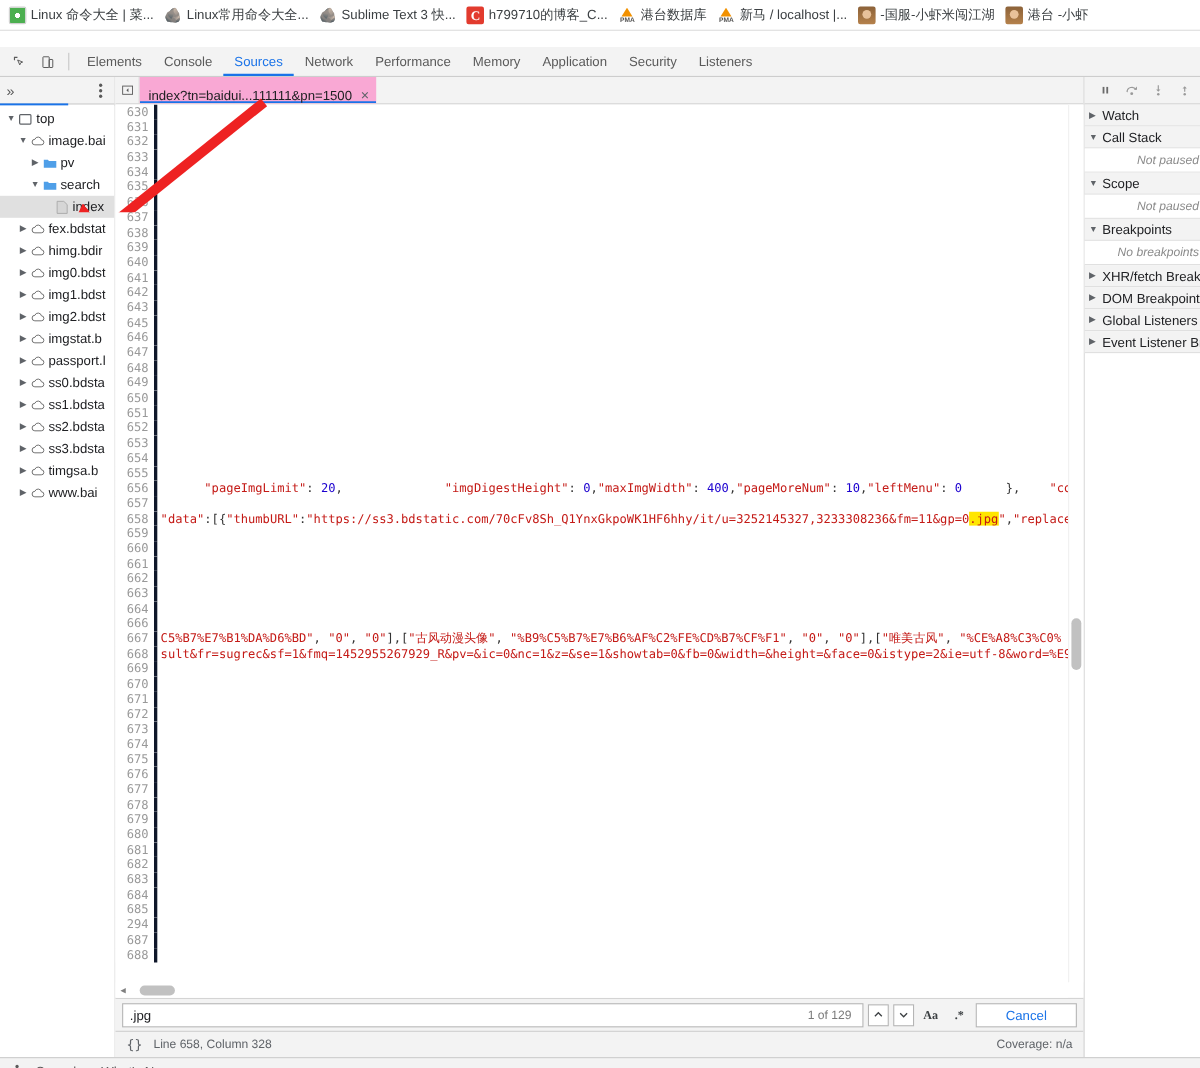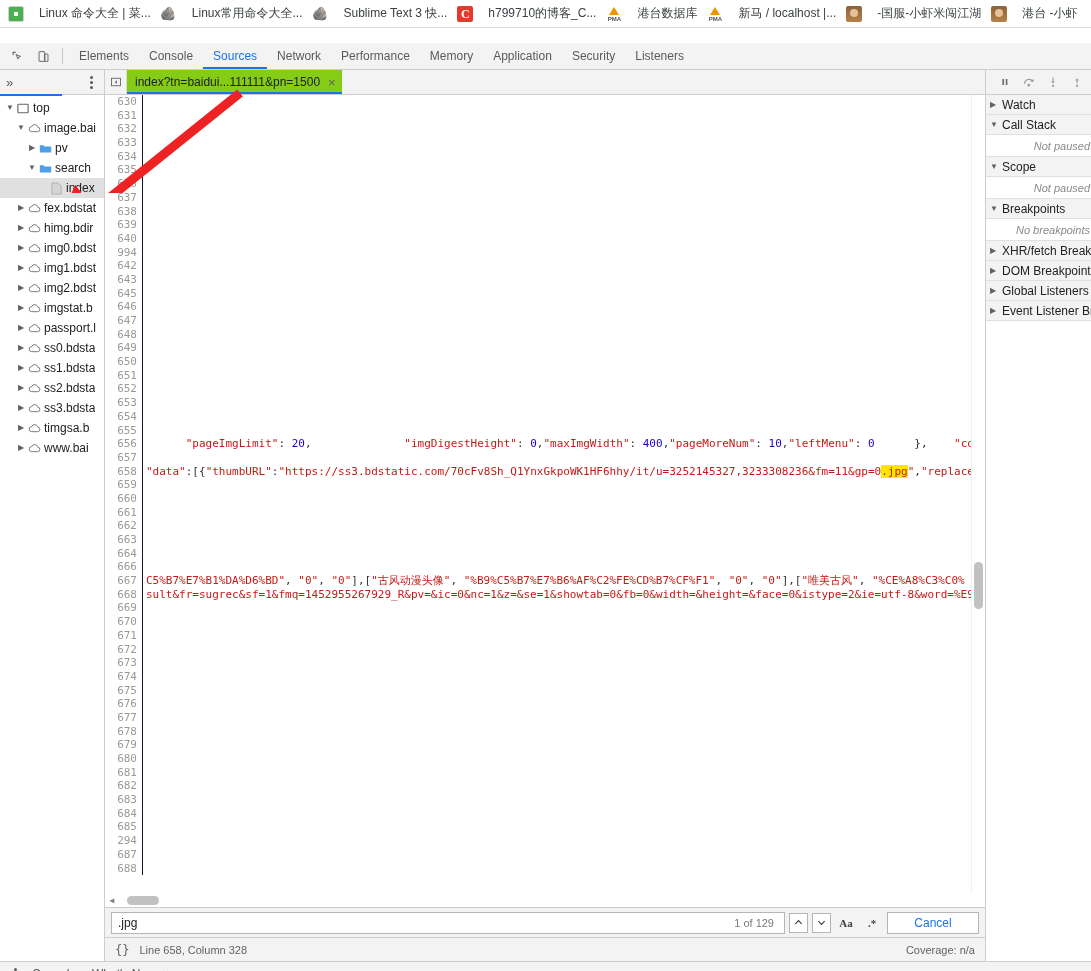--- a/index.html
+++ b/index.html
@@ -25,21 +25,21 @@
   .bm {
     display: flex;
     align-items: center;
     height: 22px;
     padding: 0 6px 0 4px;
     font-size: 12px;
     color: #3c4043;
     flex: 0 0 auto;
     cursor: default;
   }
-  .bm .bm-label { margin-left: 15px; }
+  .bm .bm-label { margin-left: 4px; }
   .fav {
     width: 16px; height: 16px;
     flex: 0 0 16px;
     display: inline-flex;
     align-items: center;
     justify-content: center;
     font-size: 10px;
     line-height: 1;
     border-radius: 2px;
     overflow: hidden;
@@ -156,25 +156,25 @@
     border-bottom: 1px solid #cdcdcd;
   }
   #tab-nav-btn {
     width: 22px;
     display: flex; align-items: center; justify-content: center;
     border-right: 1px solid #dadada;
     cursor: pointer;
   }
   .editor-tab {
     display: flex;
-    align-items: center;
+    align-items: flex-end;
     padding: 0 6px 0 8px;
     font-size: 12px;
     color: #202124;
-    background: #84cc16;
+    background: #f9a8d4;
     box-shadow: inset 0 -2px 0 #1a73e8;
     cursor: pointer;
   }
   .editor-tab .x { margin-left: 8px; color:#5f6368; font-size:13px; cursor:pointer;}
 
   #code-area {
     flex: 1;
     position: relative;
     overflow: hidden;
     background: #fff;
@@ -192,21 +192,21 @@
     line-height: 13.7px;
     white-space: pre;
   }
   .ln {
     width: 38px;
     flex: 0 0 38px;
     text-align: right;
     padding-right: 5px;
     color: #999;
     background: #fff;
-    border-right: 1px solid #0f172a;
+    border-right: 3px solid #0f172a;
     font-size: 11px;
     user-select: none;
   }
   .lc { padding-left: 3px; color: #333; overflow: hidden; }
   .s-str { color: #c41a16; }
   .s-num { color: #1c00cf; }
   .hl { background: #ffe600; }
 
   
   .vscroll {
@@ -650,21 +650,21 @@
             <div class="code-line"><span class="ln">631</span><span class="lc"></span></div>
             <div class="code-line"><span class="ln">632</span><span class="lc"></span></div>
             <div class="code-line"><span class="ln">633</span><span class="lc"></span></div>
             <div class="code-line"><span class="ln">634</span><span class="lc"></span></div>
             <div class="code-line"><span class="ln">635</span><span class="lc"></span></div>
             <div class="code-line"><span class="ln">636</span><span class="lc"></span></div>
             <div class="code-line"><span class="ln">637</span><span class="lc"></span></div>
             <div class="code-line"><span class="ln">638</span><span class="lc"></span></div>
             <div class="code-line"><span class="ln">639</span><span class="lc"></span></div>
             <div class="code-line"><span class="ln">640</span><span class="lc"></span></div>
-            <div class="code-line"><span class="ln">994</span><span class="lc"></span></div>
+            <div class="code-line"><span class="ln">641</span><span class="lc"></span></div>
             <div class="code-line"><span class="ln">642</span><span class="lc"></span></div>
             <div class="code-line"><span class="ln">643</span><span class="lc"></span></div>
             <div class="code-line"><span class="ln">645</span><span class="lc"></span></div>
             <div class="code-line"><span class="ln">646</span><span class="lc"></span></div>
             <div class="code-line"><span class="ln">647</span><span class="lc"></span></div>
             <div class="code-line"><span class="ln">648</span><span class="lc"></span></div>
             <div class="code-line"><span class="ln">649</span><span class="lc"></span></div>
             <div class="code-line"><span class="ln">650</span><span class="lc"></span></div>
             <div class="code-line"><span class="ln">651</span><span class="lc"></span></div>
             <div class="code-line"><span class="ln">652</span><span class="lc"></span></div>

